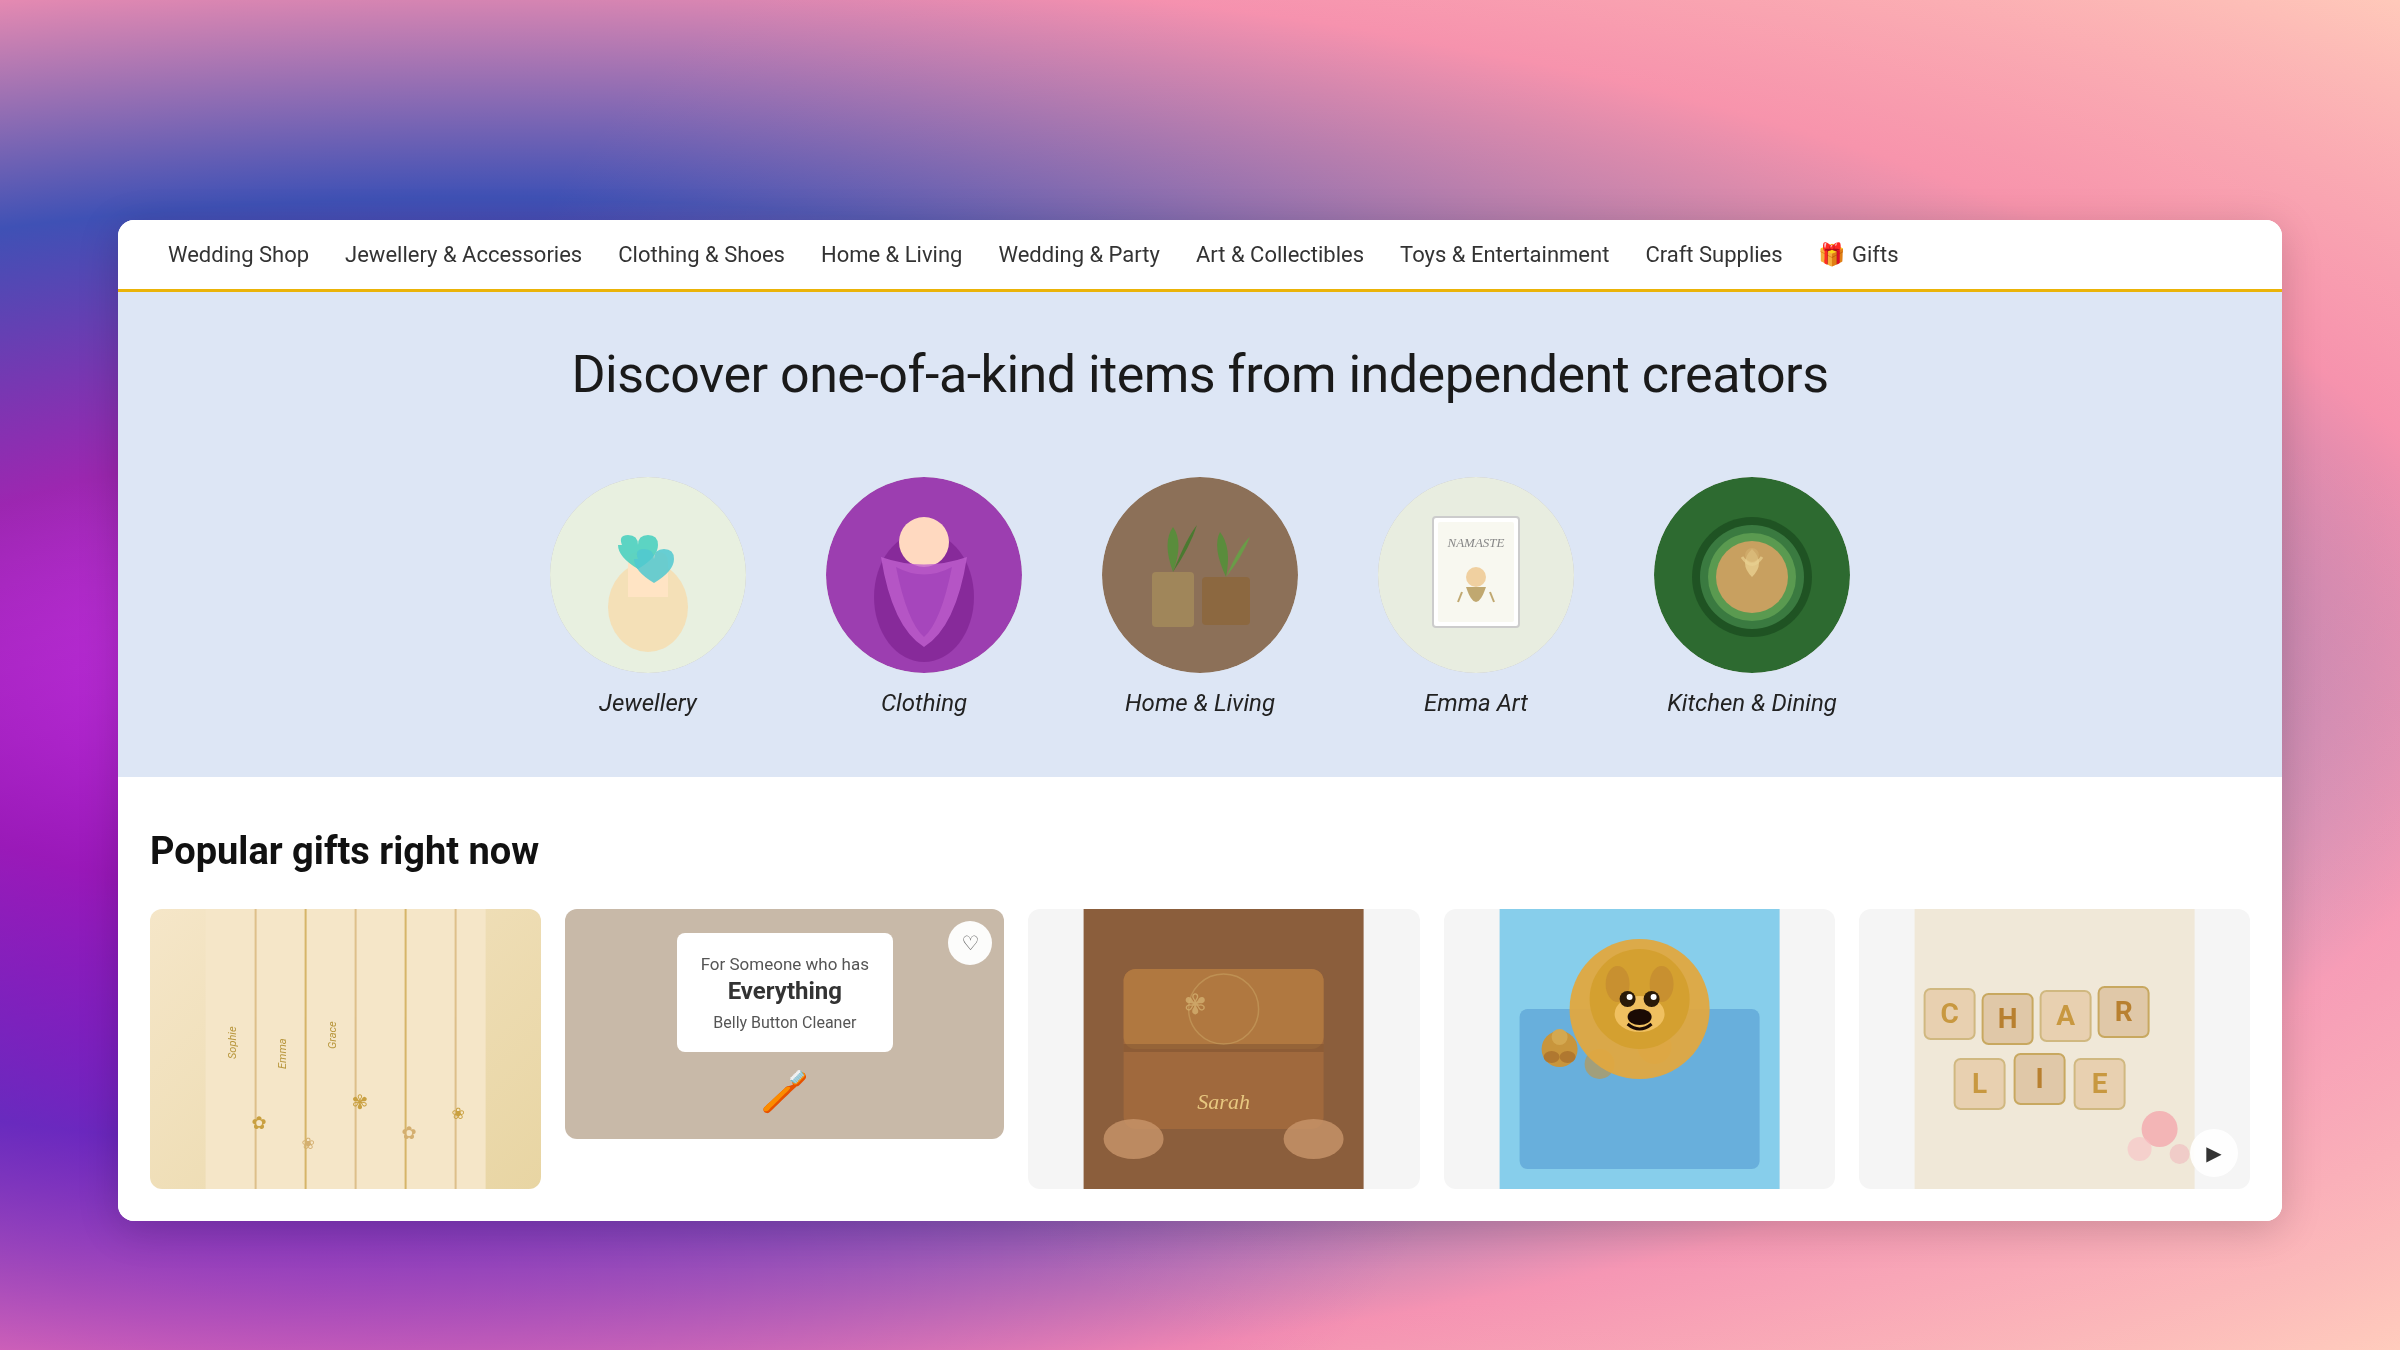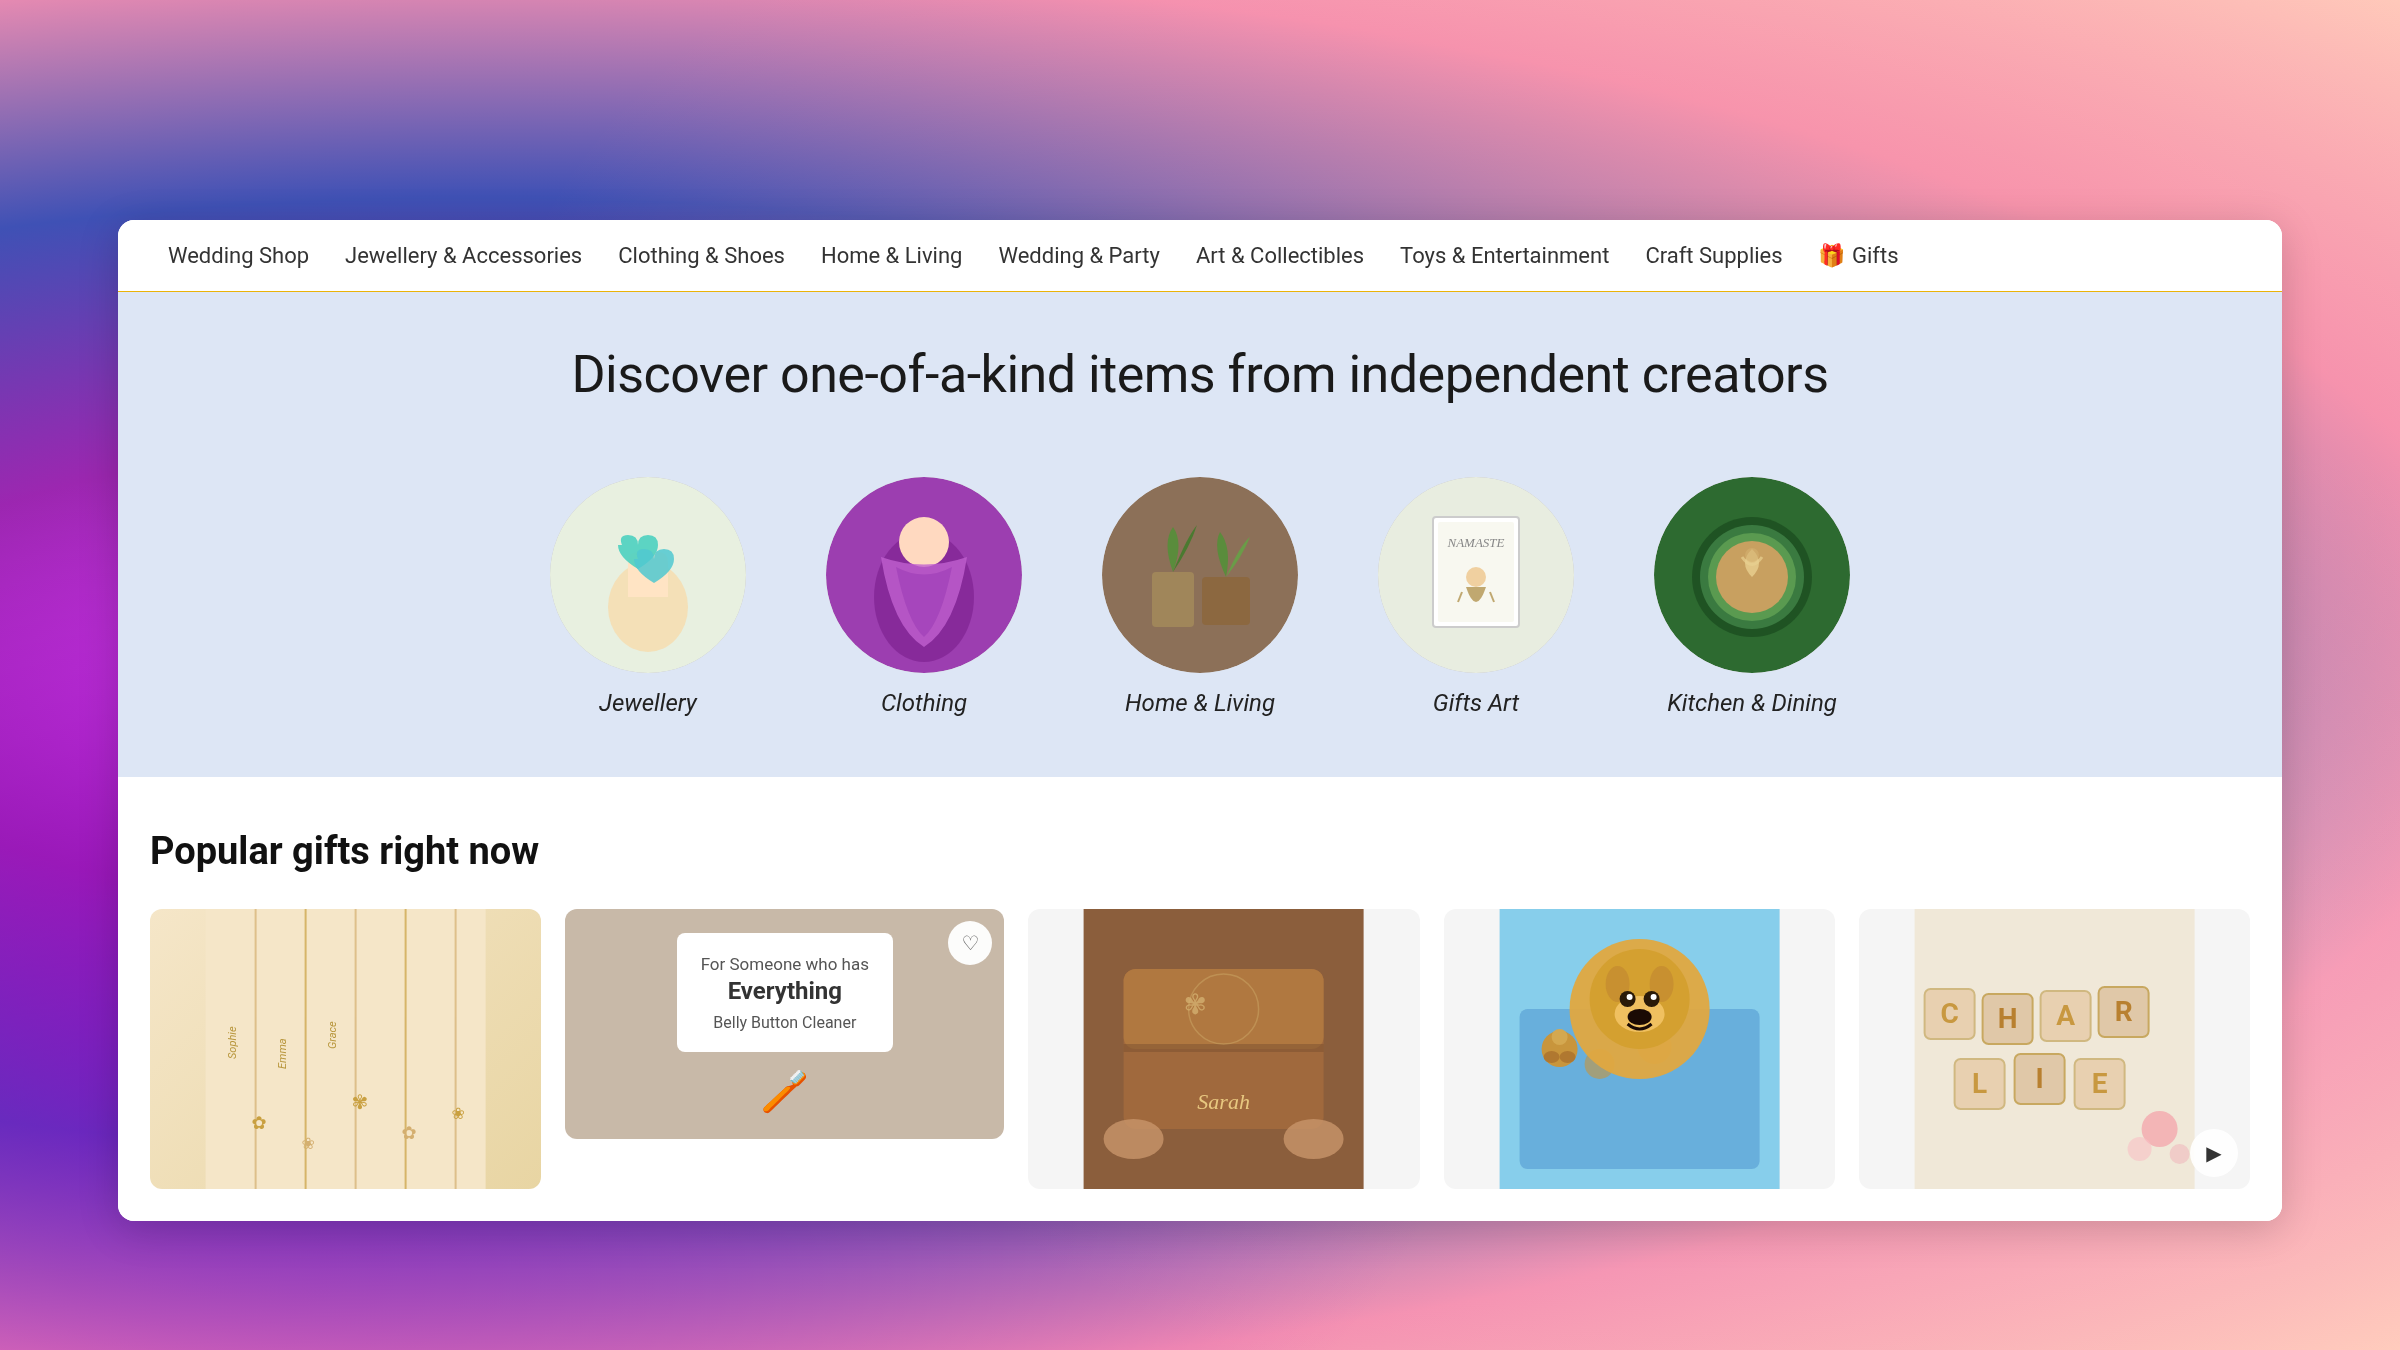--- a/index.html
+++ b/index.html
@@ -32,21 +32,21 @@
       border-radius: 16px;
       box-shadow: 0 8px 40px rgba(0,0,0,0.18);
       overflow: hidden;
     }
     
     .nav {
       display: flex;
       align-items: center;
       padding: 0 32px;
       height: 72px;
-      border-bottom: 1px solid #eab308;
+      border-bottom: 3px solid #eab308;
       background: #fff;
     }
     .nav-item {
       font-size: 22px;
       color: #333;
       padding: 0 18px;
       cursor: pointer;
       white-space: nowrap;
       text-decoration: none;
       height: 72px;
@@ -278,21 +278,21 @@
             <rect x="60" y="45" width="76" height="100" rx="2" fill="#f8f8f0"></rect>
 
             <text x="98" y="70" text-anchor="middle" font-size="13" fill="#888" font-family="serif">NAMASTE</text>
 
             <circle cx="98" cy="100" r="10" fill="#f0d0a0"></circle>
             <path d="M88 110 Q98 140 108 110" fill="#c0a870" stroke="none"></path>
             <line x1="84" y1="115" x2="80" y2="125" stroke="#c0a870" stroke-width="2"></line>
             <line x1="112" y1="115" x2="116" y2="125" stroke="#c0a870" stroke-width="2"></line>
           </svg>
         </div>
-        <span class="category-label">Gifts Art</span>
+        <span class="category-label">Emma Art</span>
       </div>
 
       <div class="category-item">
         <div class="category-circle">
           <svg viewBox="0 0 196 196" width="196" height="196">
             <circle cx="98" cy="98" r="98" fill="#2d6a30"></circle>
 
             <ellipse cx="98" cy="100" rx="60" ry="60" fill="#1a4a1e" opacity="0.7"></ellipse>
             <ellipse cx="98" cy="100" rx="52" ry="52" fill="#3a7a40"></ellipse>
             <ellipse cx="98" cy="100" rx="44" ry="44" fill="#5a9a50"></ellipse>

